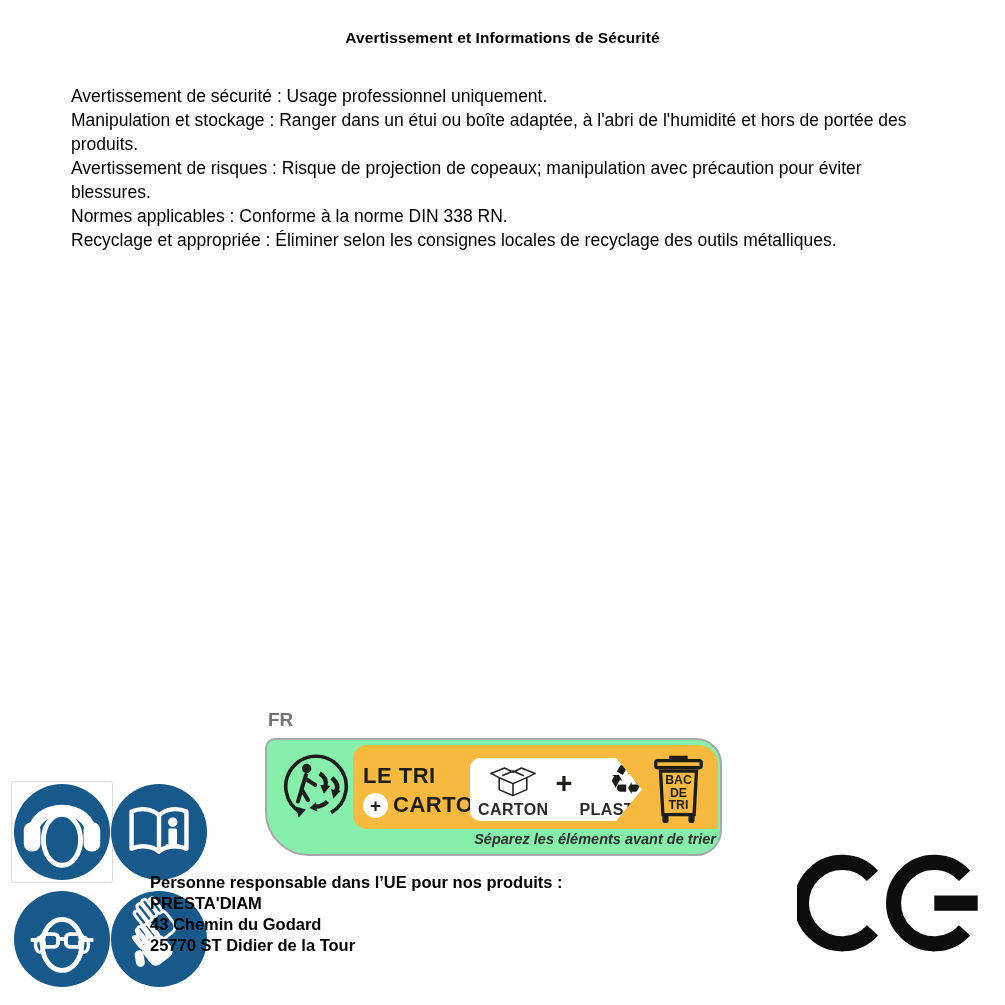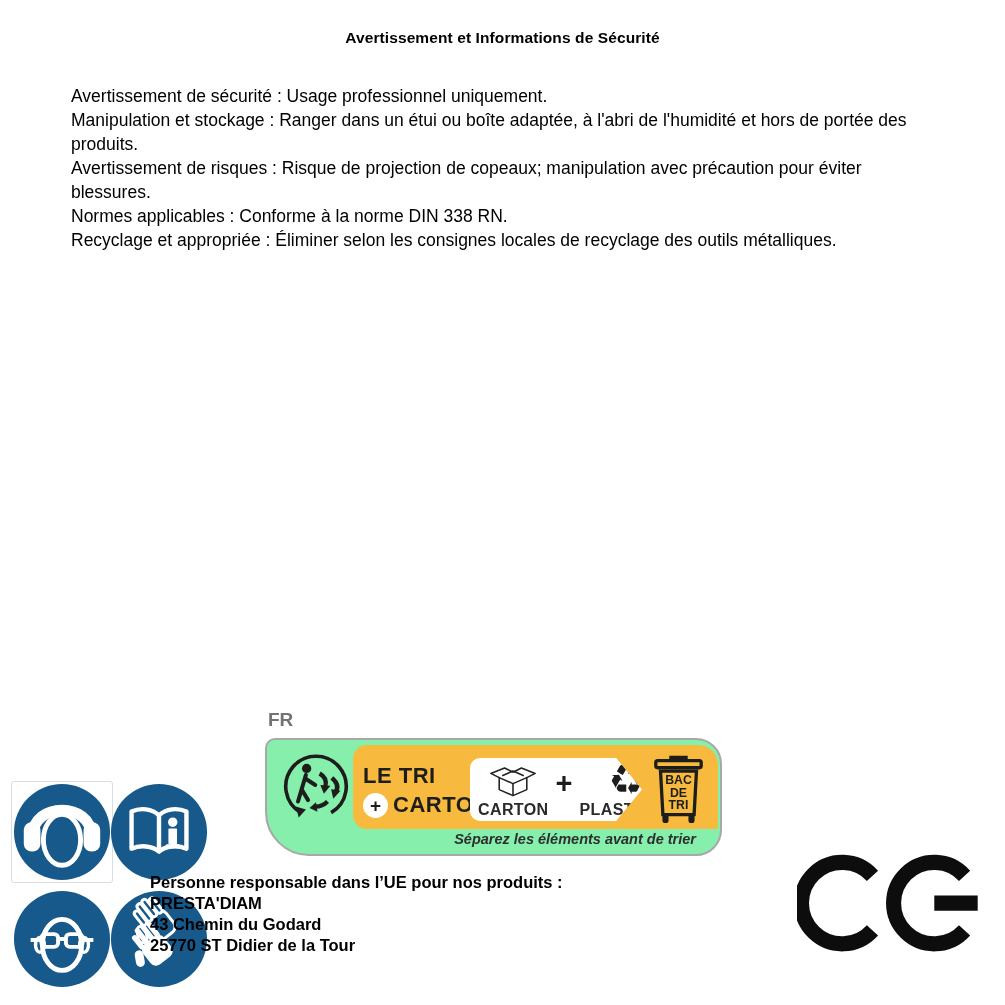--- a/index.html
+++ b/index.html
@@ -53,21 +53,21 @@
     clip-path:polygon(0 0, 85% 0, 100% 50%, 85% 100%, 0 100%);
     display:flex; align-items:center; justify-content:flex-start;
     gap:7px; padding:2px 26px 2px 8px;
   }
   .mat { display:flex; flex-direction:column; align-items:center; }
   .mat-label { font-size:16px; font-weight:bold; letter-spacing:.4px; color:#2a2a2a; margin-top:1px; }
   .mat-plus { font-size:29px; font-weight:800; color:#1d1d1b; margin-bottom:12px; }
   .recycle-glyph { font-size:42px; line-height:40px; color:#1d1d1b; }
   .bin { position:absolute; left:385px; top:14px; width:53px; height:72px; }
   .tagline {
-    position:absolute; right:24px; top:91px;
+    position:absolute; right:4px; top:91px;
     font-size:14.5px; font-style:italic; font-weight:600; color:#2e2e2e;
   }
   
   .responsible {
     position:absolute; left:150px; top:872px; width:700px;
     text-align:left; font-size:16.5px; font-weight:bold; line-height:21px;
   }
   
   .ce-mark { position:absolute; left:797px; top:849px; width:186px; height:110px; }
   .ce-mark svg { display:block; width:100%; height:100%; }

